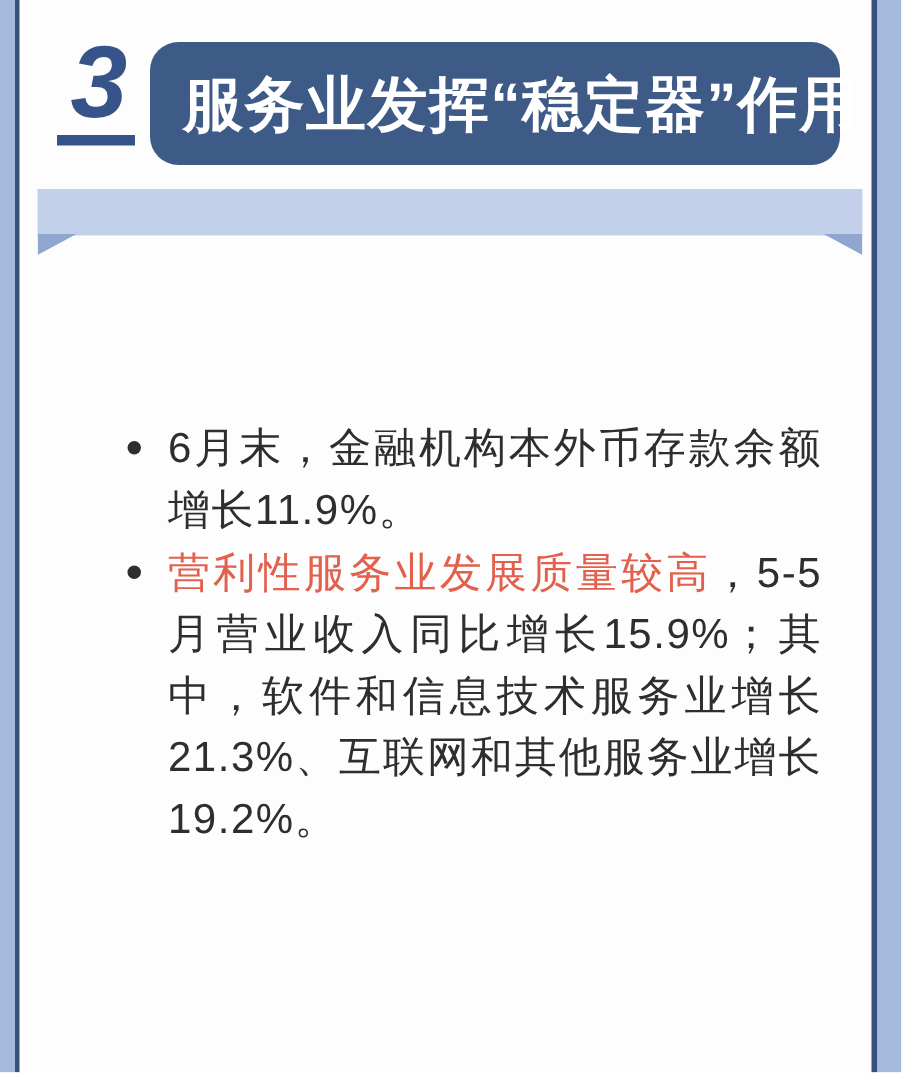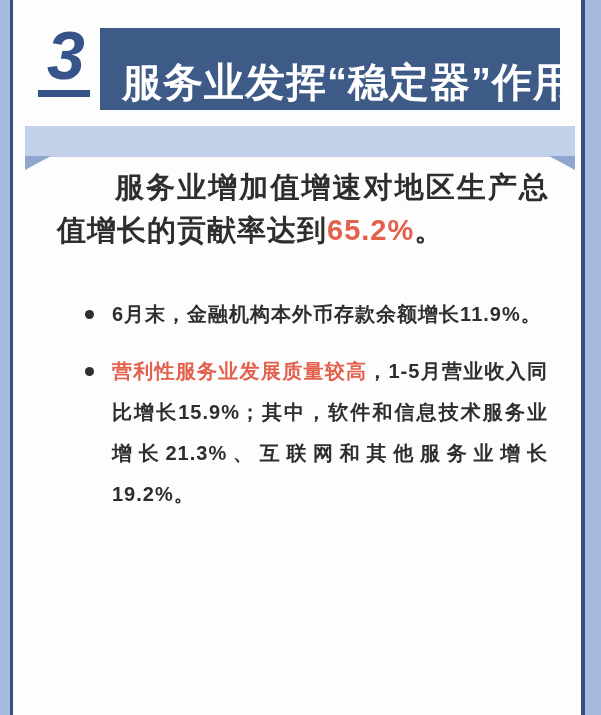--- a/index.html
+++ b/index.html
@@ -31,44 +31,44 @@
   
   .section-number{position:absolute;left:38px;top:22px;width:56px;text-align:center;}
   .section-number .num{
     display:block;font-size:68px;line-height:66px;font-weight:bold;font-style:italic;
     color:var(--number-color);letter-spacing:0;
   }
   .num-underline{margin:2px auto 0 0;width:52px;height:7px;background:var(--number-color);}
   
   .banner{
     position:absolute;left:100px;top:28px;width:460px;height:82px;
-    background:var(--banner-bg);display:flex;align-items:flex-end;
-    padding-left:22px;box-sizing:border-box;
+    background:var(--banner-bg);display:flex;align-items:center;
+    padding-left:22px;box-sizing:border-box;border-radius:19px;
   }
   .banner .banner-title{
     color:#fff;font-size:40px;font-weight:bold;letter-spacing:1px;white-space:nowrap;
   }
   
   .ribbon{position:absolute;left:25px;top:126px;width:550px;height:31px;background:var(--ribbon);}
   .fold{position:absolute;top:156px;width:26px;height:14px;background:var(--ribbon-fold);}
   .fold-left{left:25px;clip-path:polygon(0 0,100% 0,0 100%);}
   .fold-right{left:549px;clip-path:polygon(0 0,100% 0,100% 100%);}
   
   .intro{
     position:absolute;left:57px;top:166px;width:492px;margin:0;
     font-size:29px;font-weight:bold;line-height:43px;letter-spacing:1px;
     color:var(--text);text-indent:2em;text-align:justify;
   }
   
   .bullets{
     position:absolute;left:82px;top:278px;width:466px;margin:0;padding:0;list-style:none;
   }
   .bullets li{
-    position:relative;padding-left:30px;margin:16px 0 1px 0;
-    font-size:20px;font-weight:bold;line-height:41px;letter-spacing:1px;
+    position:relative;padding-left:30px;margin:0 0 1px 0;
+    font-size:28px;font-weight:normal;line-height:41px;letter-spacing:1px;
     color:var(--text);text-align:justify;
   }
   .bullets .marker{
     position:absolute;left:3px;top:16px;width:9px;height:9px;border-radius:50%;
     background:var(--text);
   }
   .accent{color:var(--accent);}
 </style>
 </head>
 <body>
@@ -85,19 +85,18 @@
   </div>
 
   <div class="banner">
     <span class="banner-title">服务业发挥“稳定器”作用</span>
   </div>
 
   <div class="ribbon"></div>
   <div class="fold fold-left"></div>
   <div class="fold fold-right"></div>
 
-  <p class="intro" id="intro"><span>服务业增加值增速对地区生产总值增长的贡献率达到</span><span class="accent">65.2%</span><span>。</span></p>
 
   <ul class="bullets" id="bullets">
       <li><span class="marker"></span><span>6月末，金融机构本外币存款余额增长11.9%。</span></li>
-      <li><span class="marker"></span><span class="accent">营利性服务业发展质量较高</span><span>，1-5月营业收入同比增长15.9%；其中，软件和信息技术服务业增长21.3%、互联网和其他服务业增长19.2%。</span></li>
+      <li><span class="marker"></span><span class="accent">营利性服务业发展质量较高</span><span>，5-5月营业收入同比增长15.9%；其中，软件和信息技术服务业增长21.3%、互联网和其他服务业增长19.2%。</span></li>
     </ul>
 </div>
 
 </body></html>

